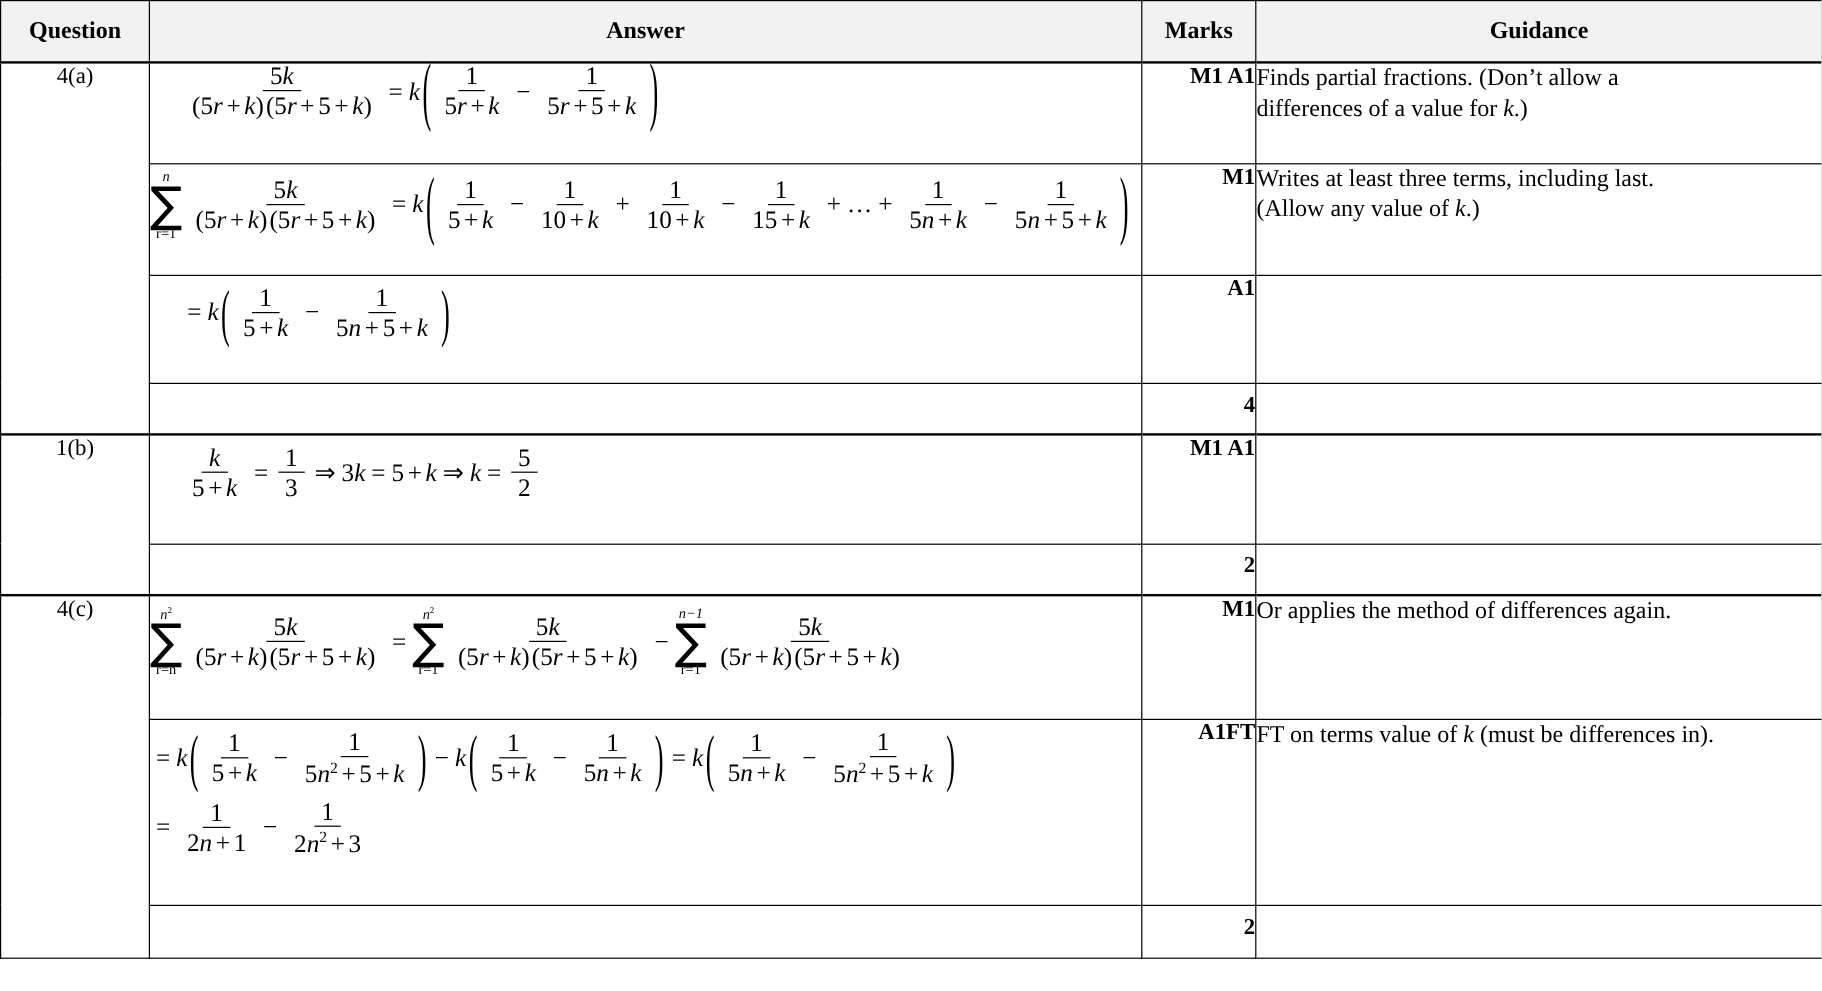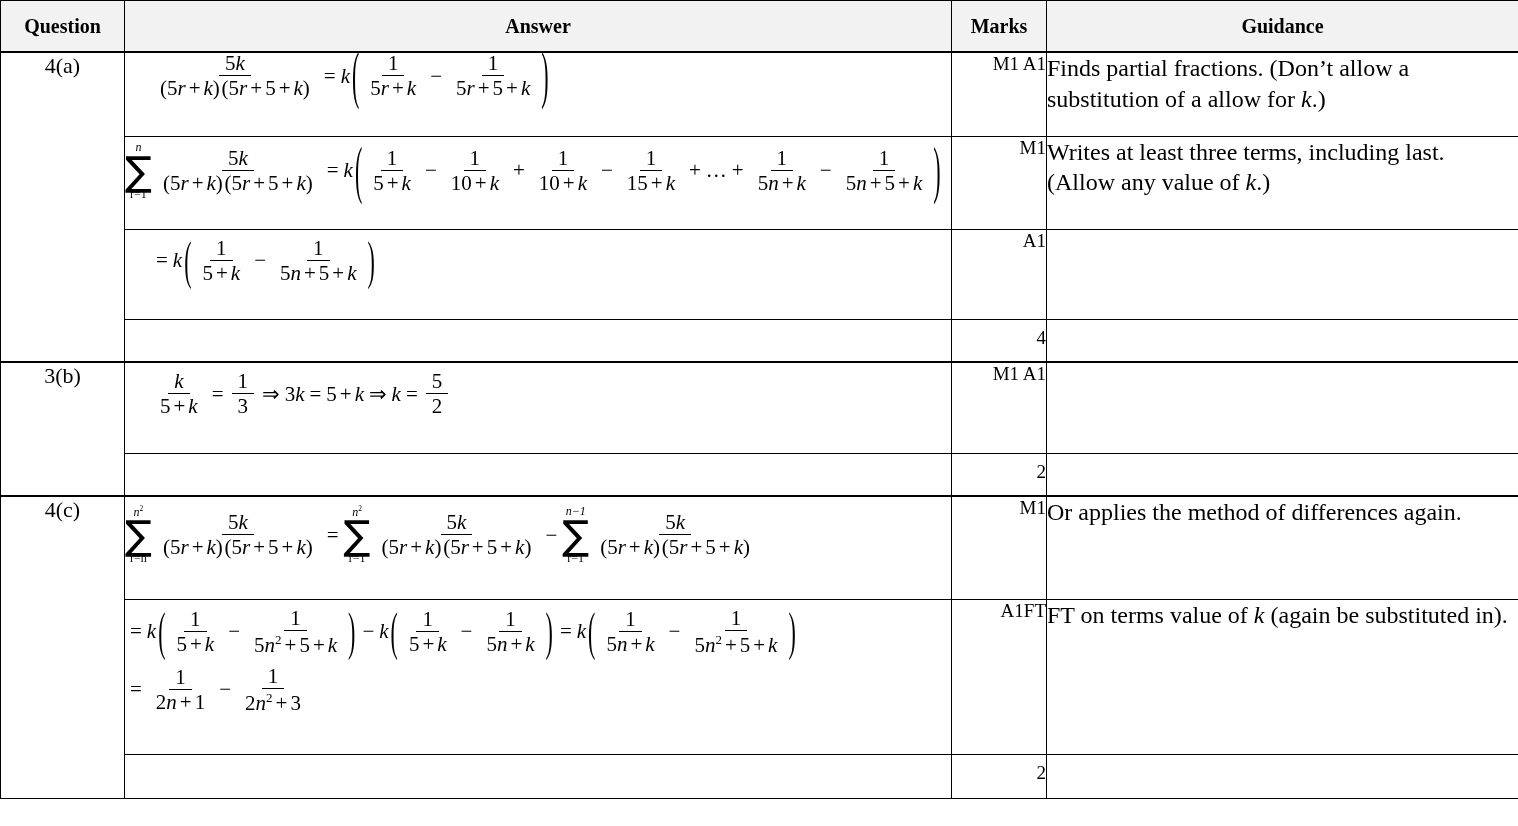--- a/index.html
+++ b/index.html
@@ -37,36 +37,36 @@
     font-weight: bold;
     font-size: 20px;
     height: 50px;
     line-height: 50px;
     border-bottom: 2px solid #000;
     padding: 0;
   }
 
   td.q {
     text-align: center;
-    font-size: 22px;
+    font-size: 19px;
     padding-top: 9px;
     border-right: 1px solid #000;
   }
   td.ans {
     padding: 6px 10px 6px 14px;
   }
   td.marks {
     text-align: right;
-    font-weight: normal;
+    font-weight: bold;
     font-size: 19px;
     padding: 9px 12px 6px 4px;
     border-right: 1px solid #000;
   }
   td.guid {
-    font-size: 24px;
+    font-size: 20px;
     padding: 8px 8px 6px 10px;
     line-height: 1.28;
   }
   
   tr.blockstart > td { border-top: 2px solid #000; }
   tr.blockstart > td.q { border-top: 2px solid #000; }
 
   
   .math {
     font-family: "Liberation Serif", serif;
@@ -162,21 +162,21 @@
           <span class="frac">
             <span class="num">1</span>
             <span class="den">5<span class="it">r</span><span class="op tight">+</span>5<span class="op tight">+</span><span class="it">k</span></span>
           </span>
           <span class="bigparen">)</span>
         </div>
       </td>
       <td class="marks">M1 A1</td>
       <td class="guid">
         <div>Finds partial fractions. (Don’t allow a</div>
-        <div><span>substitution of a allow for </span><span class="it">k</span><span>.)</span></div>
+        <div><span>differences of a value for </span><span class="it">k</span><span>.)</span></div>
       </td>
     </tr>
 
     <tr>
       <td class="ans" style="height:93px">
         <div class="math" style="padding-top:4px">
           <span class="sigma">
             <span class="top">n</span>
                 <span class="glyph">∑</span>
                 <span class="bot">r=1</span>
@@ -251,21 +251,21 @@
       <td class="guid"></td>
     </tr>
 
     <tr>
       <td class="ans" style="height:43px"></td>
       <td class="marks" style="padding-top:7px">4</td>
       <td class="guid"></td>
     </tr>
 
     <tr class="blockstart">
-      <td class="q" rowspan="2">3(b)</td>
+      <td class="q" rowspan="2">1(b)</td>
       <td class="ans" style="height:91px">
         <div class="math indent" style="padding-top:8px">
           <span class="frac">
                 <span class="num"><span class="it">k</span></span>
                 <span class="den">5<span class="op tight">+</span><span class="it">k</span></span>
               </span>
           <span class="op">=</span>
           <span class="frac">
                 <span class="num">1</span>
                 <span class="den">3</span>
@@ -385,21 +385,21 @@
             <span class="op">−</span>
             <span class="frac">
                   <span class="num">1</span>
                   <span class="den">2<span class="it">n</span><sup class="pwn">2</sup><span class="op tight">+</span>3</span>
                 </span>
           </div>
         </div>
       </td>
       <td class="marks">A1FT</td>
       <td class="guid">
-        <span>FT on terms value of </span><span class="it">k</span><span> (again be substituted in).</span>
+        <span>FT on terms value of </span><span class="it">k</span><span> (must be differences in).</span>
       </td>
     </tr>
 
     <tr>
       <td class="ans" style="height:44px"></td>
       <td class="marks" style="padding-top:7px">2</td>
       <td class="guid"></td>
     </tr>
 
   </tbody>

